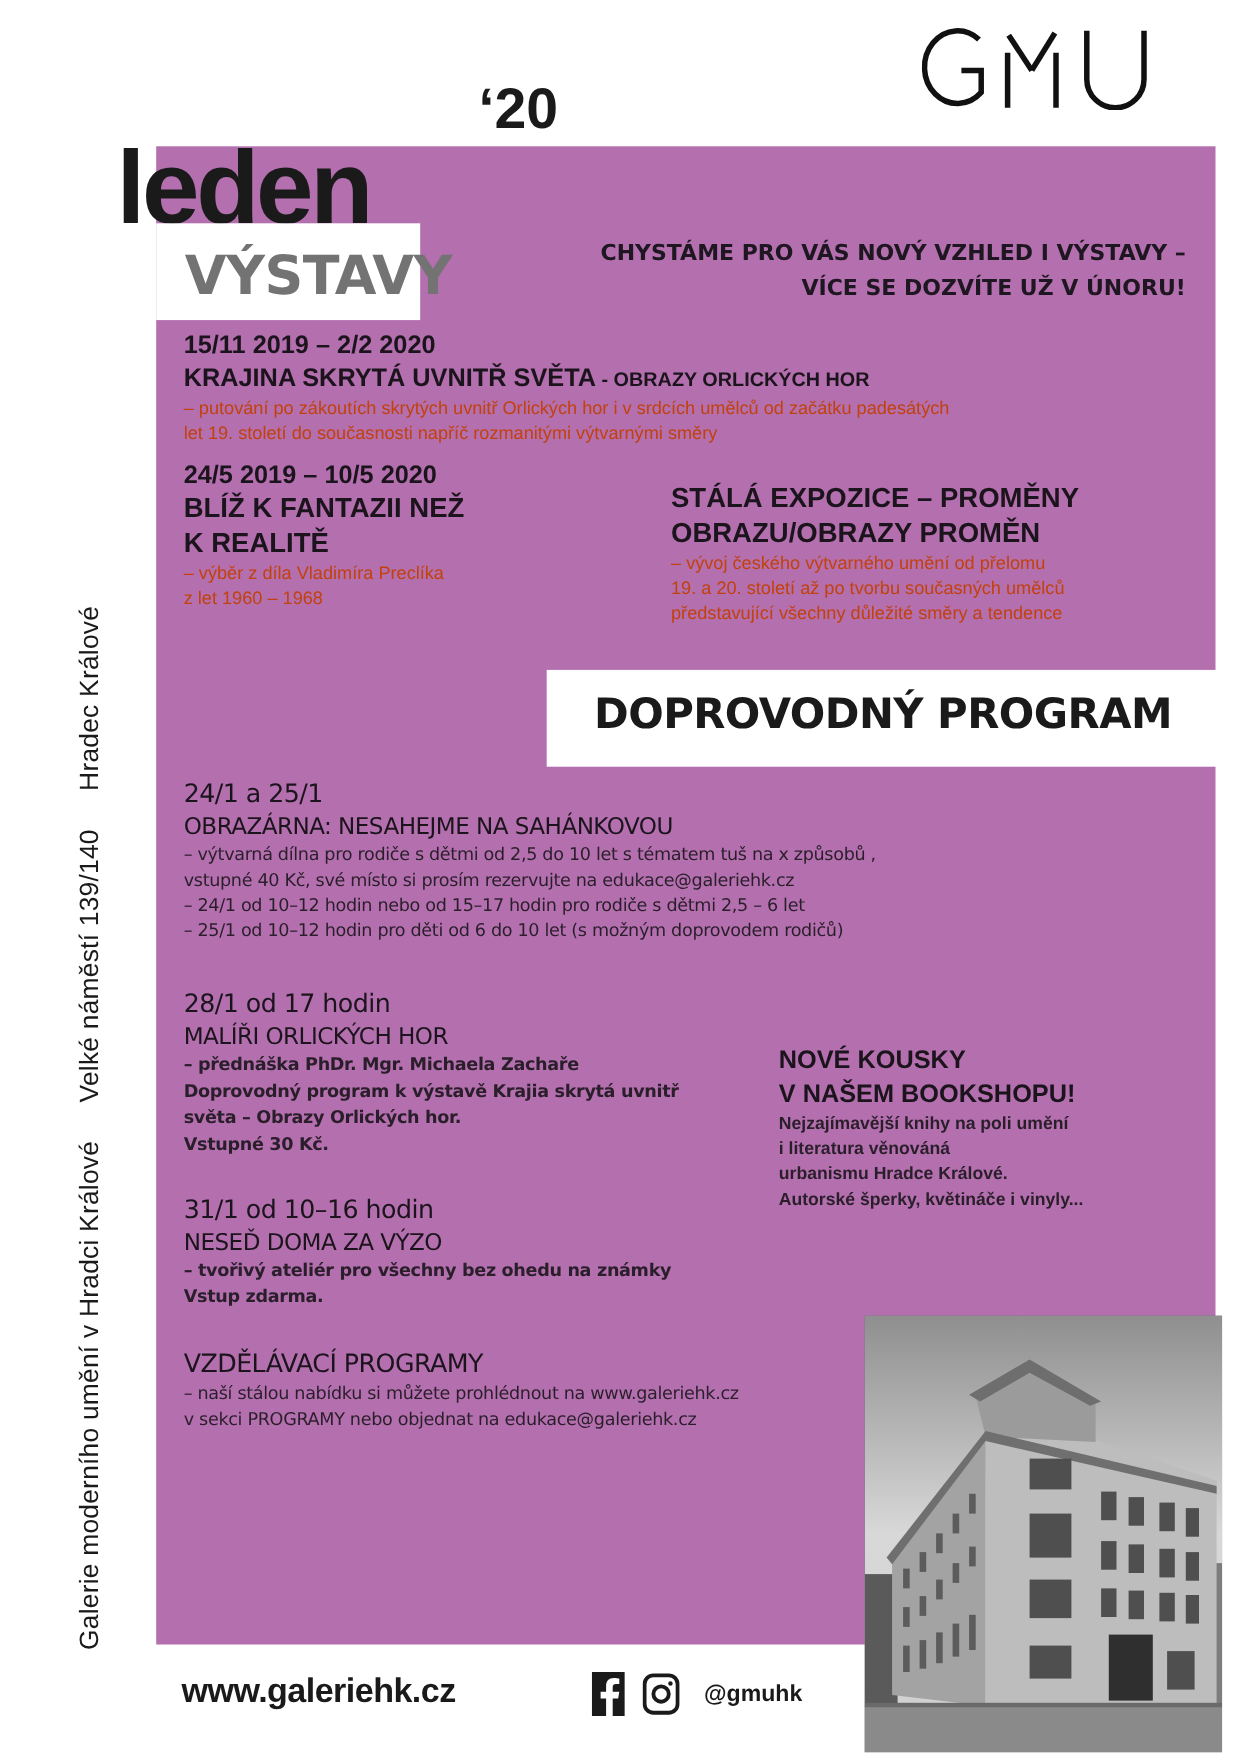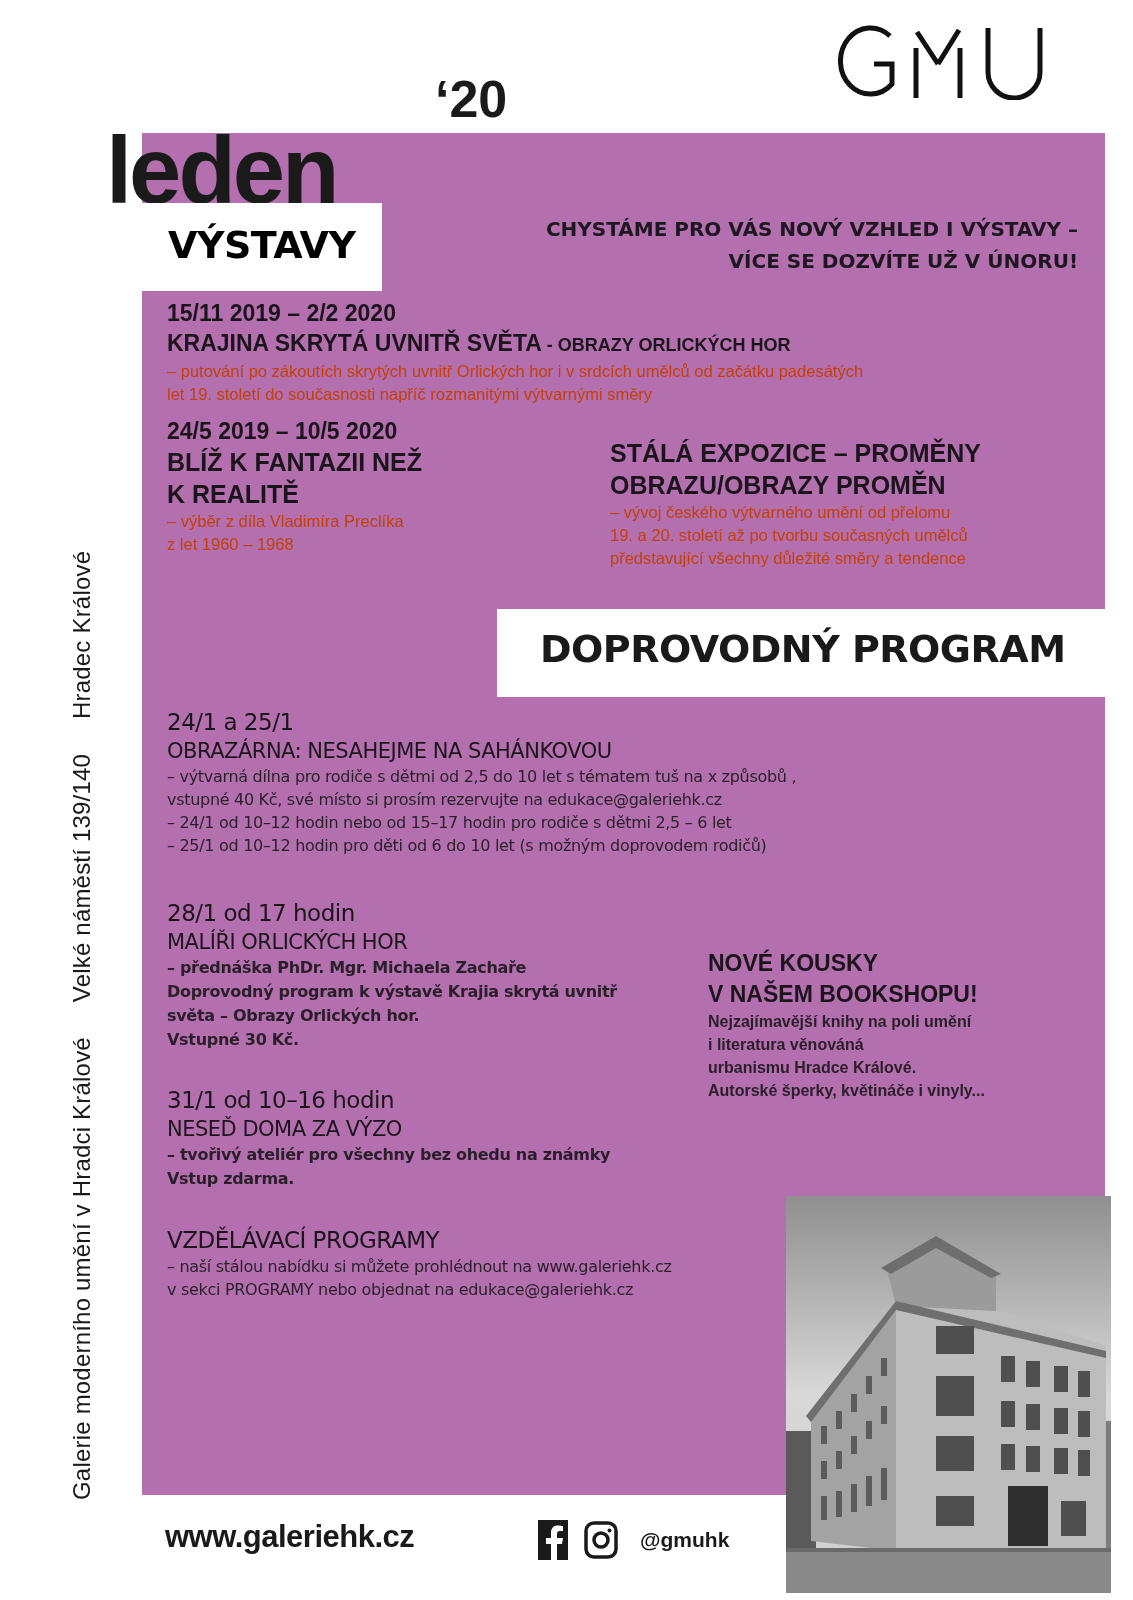--- a/index.html
+++ b/index.html
@@ -12,21 +12,21 @@
   .abs { position: absolute; }
 
   
   #title-month { left: 106px; top: 80px; font-size: 94px; font-weight: 700; letter-spacing: -3px; line-height: 1; color: #1a1a1a; margin-top: 44px; }
   #title-year { left: 435px; top: 73px; font-size: 52px; font-weight: 700; line-height: 1; color: #1a1a1a; }
   #logo { left: 838px; top: 22px; width: 208px; height: 78px; }
 
   
   .white-box { position: absolute; background: #ffffff; }
   #box-vystavy { left: 142px; top: 203px; width: 240px; height: 88px; }
-  #vystavy-title { left: 168px; top: 226px; font-size: 38px; font-weight: 800; font-family: "DejaVu Sans", sans-serif; letter-spacing: -0.5px; color: #000000; line-height: 1; }
+  #vystavy-title { left: 168px; top: 226px; font-size: 49px; font-weight: 800; font-family: "DejaVu Sans", sans-serif; letter-spacing: -0.5px; color: #737373; line-height: 1; }
 
   #box-program { left: 497px; top: 609px; width: 636px; height: 88px; }
   #program-title { left: 540px; top: 630px; font-size: 38px; font-weight: 700; font-family: "DejaVu Sans", sans-serif; letter-spacing: -0.5px; color: #1a1a1a; line-height: 1; }
 
   
   #announcement { right: 55px; top: 213px; text-align: right; font-family: "DejaVu Sans", sans-serif; font-weight: 700; font-size: 20px; line-height: 32px; color: #1e1620; }
 
   .h-date { font-size: 23px; font-weight: 700; line-height: 30px; color: #1c141c; }
   .h-title { font-size: 23px; font-weight: 700; line-height: 30px; color: #1c141c; }
   .h-sub { font-size: 18px; font-weight: 700; }

